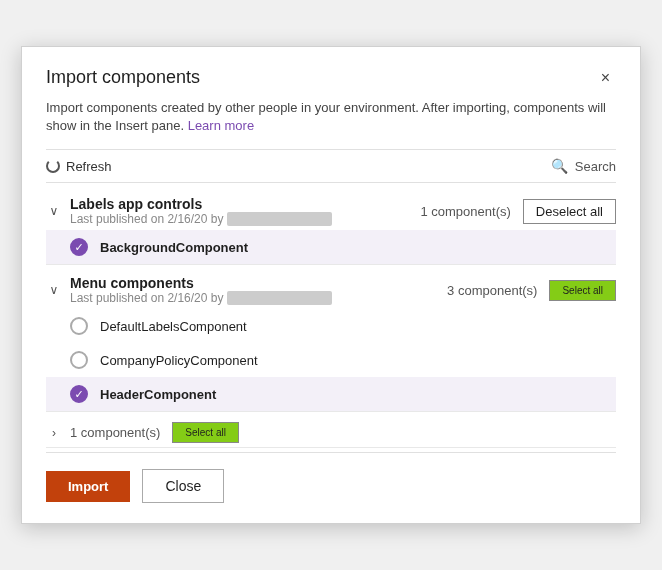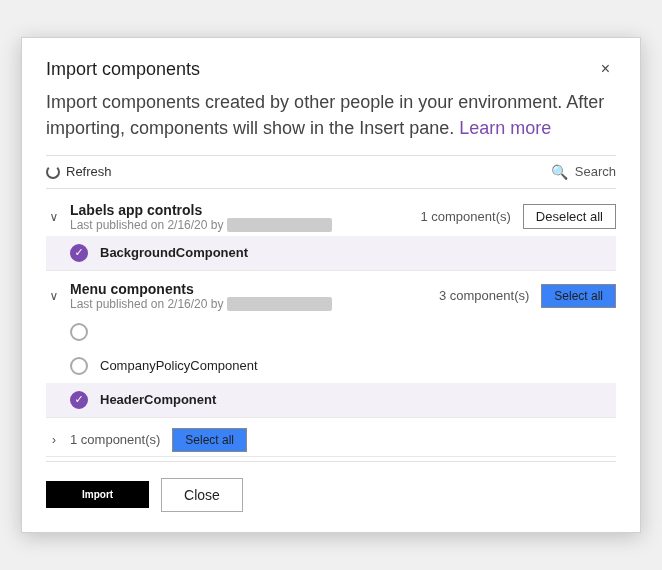--- a/index.html
+++ b/index.html
@@ -33,21 +33,21 @@
     }
     .close-btn {
       background: none;
       border: none;
       cursor: pointer;
       font-size: 16px;
       color: #444;
       padding: 2px 6px;
     }
     .dialog-desc {
-      font-size: 18px;
+      font-size: 13px;
       color: #444;
       margin-bottom: 14px;
       line-height: 1.4;
     }
     .dialog-desc a {
       color: #7b4bb0;
       text-decoration: none;
     }
     .toolbar {
       display: flex;
@@ -133,24 +133,24 @@
       display: flex;
       align-items: center;
       gap: 12px;
     }
     .component-count {
       font-size: 13px;
       color: #555;
     }
     .select-all-btn {
       border: 1px solid #888;
-      background: #3b82f6;
+      background: #84cc16;
       cursor: pointer;
       padding: 4px 12px;
-      font-size: 12px;
+      font-size: 10px;
       color: #1f1f1f;
       text-align: right;
     }
     .deselect-all-btn {
       border: 1px solid #888;
       background: #fff;
       cursor: pointer;
       padding: 4px 12px;
       font-size: 13px;
       color: #1f1f1f;
@@ -195,25 +195,25 @@
     }
     .footer {
       display: flex;
       align-items: center;
       gap: 12px;
       padding-top: 16px;
       border-top: 1px solid #e0e0e0;
       margin-top: 4px;
     }
     .import-btn {
-      background: #000000;
+      background: #c2410c;
       color: #fff;
       border: none;
-      padding: 8px 36px;
-      font-size: 10px;
+      padding: 8px 22px;
+      font-size: 13px;
       font-weight: 600;
       cursor: pointer;
     }
     .close-footer-btn {
       background: #fff;
       color: #1f1f1f;
       border: 1px solid #aaa;
       padding: 8px 22px;
       font-size: 14px;
       cursor: pointer;
@@ -273,20 +273,21 @@
             Last published on 2/16/20 by <span class="blur-text">████ ████████</span>
           </div>
         </div>
         <div class="group-actions">
           <span class="component-count">3 component(s)</span>
           <button class="select-all-btn">Select all</button>
         </div>
       </div>
     <div class="component-row">
             <div class="radio-circle"></div>
+            <span class="component-name">DefaultLabelsComponent</span>
           </div>
         <div class="component-row">
             <div class="radio-circle"></div>
             <span class="component-name">CompanyPolicyComponent</span>
           </div>
         <div class="component-row selected">
             <div class="checked-circle">✓</div>
             <span class="component-name selected">HeaderComponent</span>
           </div>
       </div>

